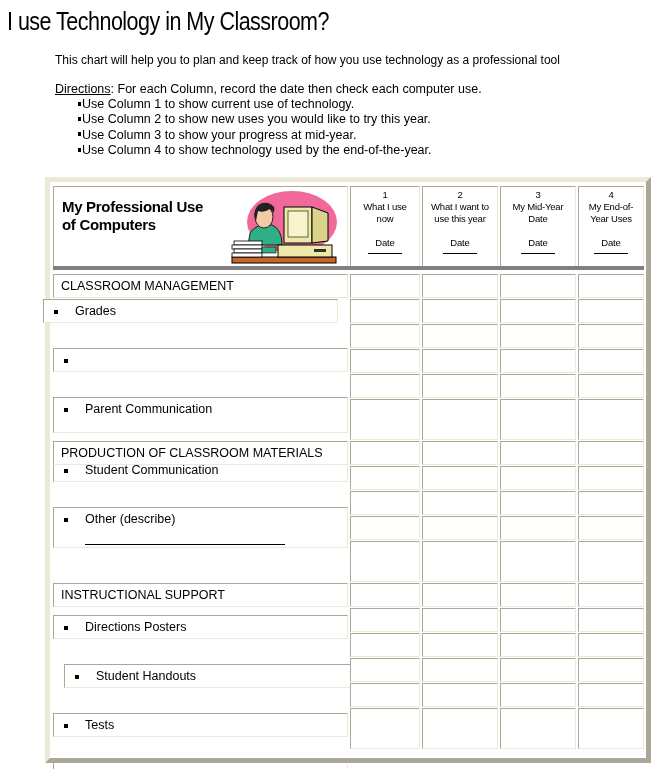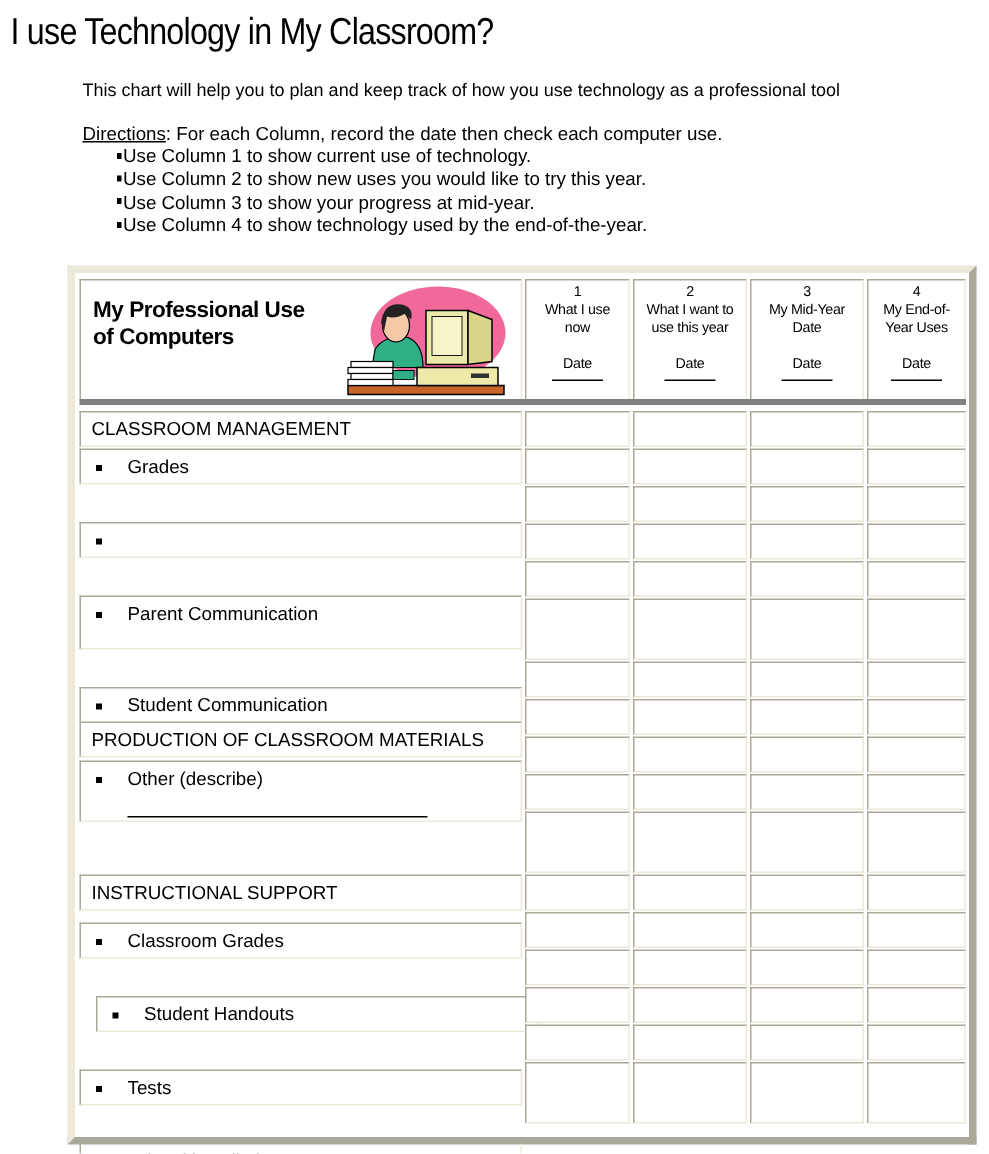--- a/index.html
+++ b/index.html
@@ -118,21 +118,21 @@
     <div class="cell colhead" style="left: 350px; top: 186px; width: 70px; height: 81px;"><span>1</span><br><span>What I use</span><br><span>now</span><span class="date">Date</span><span class="line"></span></div>
     <div class="cell colhead" style="left: 422px; top: 186px; width: 76px; height: 81px;"><span>2</span><br><span>What I want to</span><br><span>use this year</span><span class="date">Date</span><span class="line"></span></div>
     <div class="cell colhead" style="left: 500px; top: 186px; width: 76px; height: 81px;"><span>3</span><br><span>My Mid-Year</span><br><span>Date</span><span class="date">Date</span><span class="line"></span></div>
     <div class="cell colhead" style="left: 578px; top: 186px; width: 66px; height: 81px;"><span>4</span><br><span>My End-of-</span><br><span>Year Uses</span><span class="date">Date</span><span class="line"></span></div>
     <div class="hdr-bar" style="left: 53px; top: 266px; width: 591px;"></div>
     <div class="cell cat" style="left: 53px; top: 274px; width: 295px; height: 24px;"><span>CLASSROOM MANAGEMENT</span></div>
     <div class="cell" style="left: 350px; top: 274px; width: 70px; height: 24px;"></div>
     <div class="cell" style="left: 422px; top: 274px; width: 76px; height: 24px;"></div>
     <div class="cell" style="left: 500px; top: 274px; width: 76px; height: 24px;"></div>
     <div class="cell" style="left: 578px; top: 274px; width: 66px; height: 24px;"></div>
-    <div class="cell item" style="left: 53px; top: 299px; width: 295px; height: 24px;">
+    <div class="cell item" style="left: 43px; top: 299px; width: 295px; height: 24px;">
       <span class="b"></span>
       <span class="t">Grades</span>
     </div>
     <div class="cell" style="left: 350px; top: 299px; width: 70px; height: 24px;"></div>
     <div class="cell" style="left: 422px; top: 299px; width: 76px; height: 24px;"></div>
     <div class="cell" style="left: 500px; top: 299px; width: 76px; height: 24px;"></div>
     <div class="cell" style="left: 578px; top: 299px; width: 66px; height: 24px;"></div>
     <div class="cell item" style="left: 53px; top: 324px; width: 295px; height: 24px;">
       <span class="b"></span>
     </div>
@@ -158,28 +158,28 @@
     <div class="cell" style="left: 578px; top: 374px; width: 66px; height: 24px;"></div>
     <div class="cell item" style="left: 53px; top: 399px; width: 295px; height: 41px;">
       <span class="b"></span>
       <span class="t">Other (describe)</span>
       <span class="blank"></span>
     </div>
     <div class="cell" style="left: 350px; top: 399px; width: 70px; height: 41px;"></div>
     <div class="cell" style="left: 422px; top: 399px; width: 76px; height: 41px;"></div>
     <div class="cell" style="left: 500px; top: 399px; width: 76px; height: 41px;"></div>
     <div class="cell" style="left: 578px; top: 399px; width: 66px; height: 41px;"></div>
-    <div class="cell cat" style="left: 53px; top: 441px; width: 295px; height: 24px; margin-top: 40px;"><span>PRODUCTION OF CLASSROOM MATERIALS</span></div>
+    <div class="cell cat" style="left: 53px; top: 441px; width: 295px; height: 24px;"><span>PRODUCTION OF CLASSROOM MATERIALS</span></div>
     <div class="cell" style="left: 350px; top: 441px; width: 70px; height: 24px;"></div>
     <div class="cell" style="left: 422px; top: 441px; width: 76px; height: 24px;"></div>
     <div class="cell" style="left: 500px; top: 441px; width: 76px; height: 24px;"></div>
     <div class="cell" style="left: 578px; top: 441px; width: 66px; height: 24px;"></div>
     <div class="cell item" style="left: 53px; top: 466px; width: 295px; height: 24px;">
       <span class="b"></span>
-      <span class="t">Classroom Grades</span>
+      <span class="t">Directions Posters</span>
     </div>
     <div class="cell" style="left: 350px; top: 466px; width: 70px; height: 24px;"></div>
     <div class="cell" style="left: 422px; top: 466px; width: 76px; height: 24px;"></div>
     <div class="cell" style="left: 500px; top: 466px; width: 76px; height: 24px;"></div>
     <div class="cell" style="left: 578px; top: 466px; width: 66px; height: 24px;"></div>
     <div class="cell item" style="left: 64px; top: 491px; width: 295px; height: 24px;">
       <span class="b"></span>
       <span class="t">Student Handouts</span>
     </div>
     <div class="cell" style="left: 350px; top: 491px; width: 70px; height: 24px;"></div>

